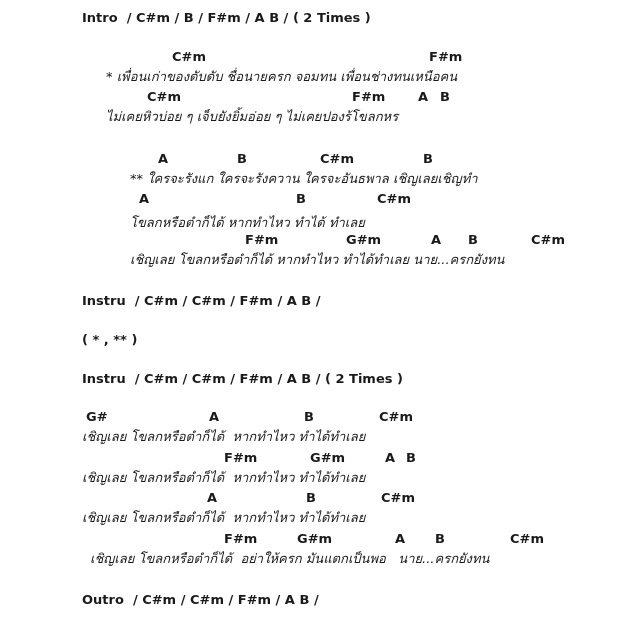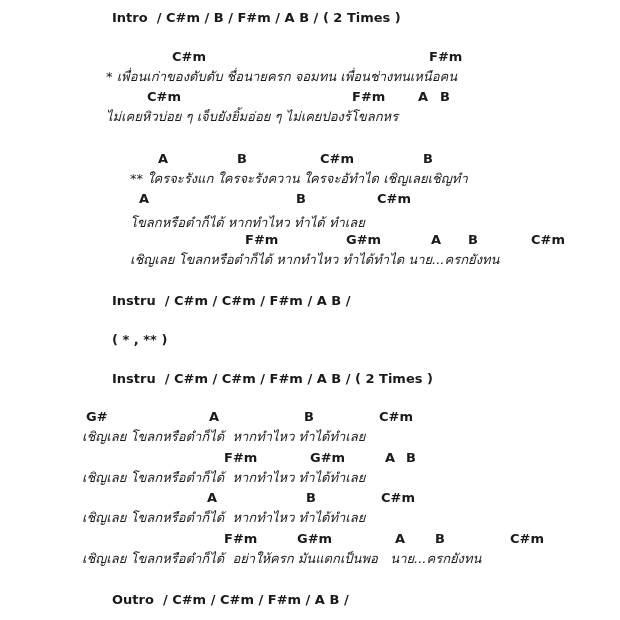--- a/index.html
+++ b/index.html
@@ -1,19 +1,19 @@
 <!DOCTYPE html>
 <html><head>
   <meta charset="utf-8">
   <style>
     html, body { margin: 0; padding: 0; background: #ffffff; }
     body { width: 620px; height: 620px; position: relative; overflow: hidden;
            font-family: "DejaVu Sans", sans-serif; color: #1a1a1a; }
     .ln { position: absolute; white-space: pre; font-size: 13px; line-height: 16px; }
-    .b { font-weight: bold; font-size: 13px; margin-left: 30px; }
+    .b { font-weight: bold; font-size: 13px; }
     .lyric { font-weight: normal; font-size: 13px; font-style: italic; }
     .chord { position: absolute; font-weight: bold; font-size: 13px; white-space: pre; line-height: 16px; }
   </style>
 </head>
 <body>
 
 <div>
 
   <div class="ln b" style="left:82px; top:10px;">Intro  / C#m / B / F#m / A B / ( 2 Times )</div>
 
@@ -24,33 +24,33 @@
   <span class="chord" style="left:147px; top:89px;">C#m</span>
   <span class="chord" style="left:352px; top:89px;">F#m</span>
   <span class="chord" style="left:418px; top:89px;">A</span>
   <span class="chord" style="left:440px; top:89px;">B</span>
   <div class="ln lyric" style="left:106px; top:109px;">ไม่เคยหิวบ่อย ๆ เจ็บยังยิ้มอ่อย ๆ ไม่เคยปองร้โขลกหร</div>
 
   <span class="chord" style="left:158px; top:151px;">A</span>
   <span class="chord" style="left:237px; top:151px;">B</span>
   <span class="chord" style="left:320px; top:151px;">C#m</span>
   <span class="chord" style="left:423px; top:151px;">B</span>
-  <div class="ln lyric" style="left:130px; top:171px;">** ใครจะรังแก ใครจะรังควาน ใครจะอัทำได เชิญเลยเชิญทำ</div>
+  <div class="ln lyric" style="left:130px; top:171px;">** ใครจะรังแก ใครจะรังควาน ใครจะอันธพาล เชิญเลยเชิญทำ</div>
 
   <span class="chord" style="left:139px; top:191px;">A</span>
   <span class="chord" style="left:296px; top:191px;">B</span>
   <span class="chord" style="left:377px; top:191px;">C#m</span>
   <div class="ln lyric" style="left:130px; top:215px;">โขลกหรือตำก็ได้ หากทำไหว ทำได้ ทำเลย</div>
 
   <span class="chord" style="left:245px; top:232px;">F#m</span>
   <span class="chord" style="left:346px; top:232px;">G#m</span>
   <span class="chord" style="left:431px; top:232px;">A</span>
   <span class="chord" style="left:468px; top:232px;">B</span>
   <span class="chord" style="left:531px; top:232px;">C#m</span>
-  <div class="ln lyric" style="left:130px; top:252px;">เชิญเลย โขลกหรือตำก็ได้ หากทำไหว ทำได้ทำได นาย...ครกยังทน</div>
+  <div class="ln lyric" style="left:130px; top:252px;">เชิญเลย โขลกหรือตำก็ได้ หากทำไหว ทำได้ทำเลย นาย...ครกยังทน</div>
 
   <div class="ln b" style="left:82px; top:293px;">Instru  / C#m / C#m / F#m / A B /</div>
   <div class="ln b" style="left:82px; top:332px;">( * , ** )</div>
   <div class="ln b" style="left:82px; top:371px;">Instru  / C#m / C#m / F#m / A B / ( 2 Times )</div>
 
   <span class="chord" style="left:86px; top:409px;">G#</span>
   <span class="chord" style="left:209px; top:409px;">A</span>
   <span class="chord" style="left:304px; top:409px;">B</span>
   <span class="chord" style="left:379px; top:409px;">C#m</span>
   <div class="ln lyric" style="left:82px; top:429px;">เชิญเลย โขลกหรือตำก็ได้  หากทำไหว ทำได้ทำเลย</div>
@@ -64,17 +64,17 @@
   <span class="chord" style="left:207px; top:490px;">A</span>
   <span class="chord" style="left:306px; top:490px;">B</span>
   <span class="chord" style="left:381px; top:490px;">C#m</span>
   <div class="ln lyric" style="left:82px; top:510px;">เชิญเลย โขลกหรือตำก็ได้  หากทำไหว ทำได้ทำเลย</div>
 
   <span class="chord" style="left:224px; top:531px;">F#m</span>
   <span class="chord" style="left:297px; top:531px;">G#m</span>
   <span class="chord" style="left:395px; top:531px;">A</span>
   <span class="chord" style="left:435px; top:531px;">B</span>
   <span class="chord" style="left:510px; top:531px;">C#m</span>
-  <div class="ln lyric" style="left:82px; top:551px;">เชิญเลย โขลกหรือตำก็ได้  อย่าให้ครก มันแตกเป็นพอ   นาย...ครกยังทน</div>
+  <div class="ln lyric" style="left:90px; top:551px;">เชิญเลย โขลกหรือตำก็ได้  อย่าให้ครก มันแตกเป็นพอ   นาย...ครกยังทน</div>
 
   <div class="ln b" style="left:82px; top:592px;text-align:center;">Outro  / C#m / C#m / F#m / A B /</div>
 
 </div>
 
 </body></html>

